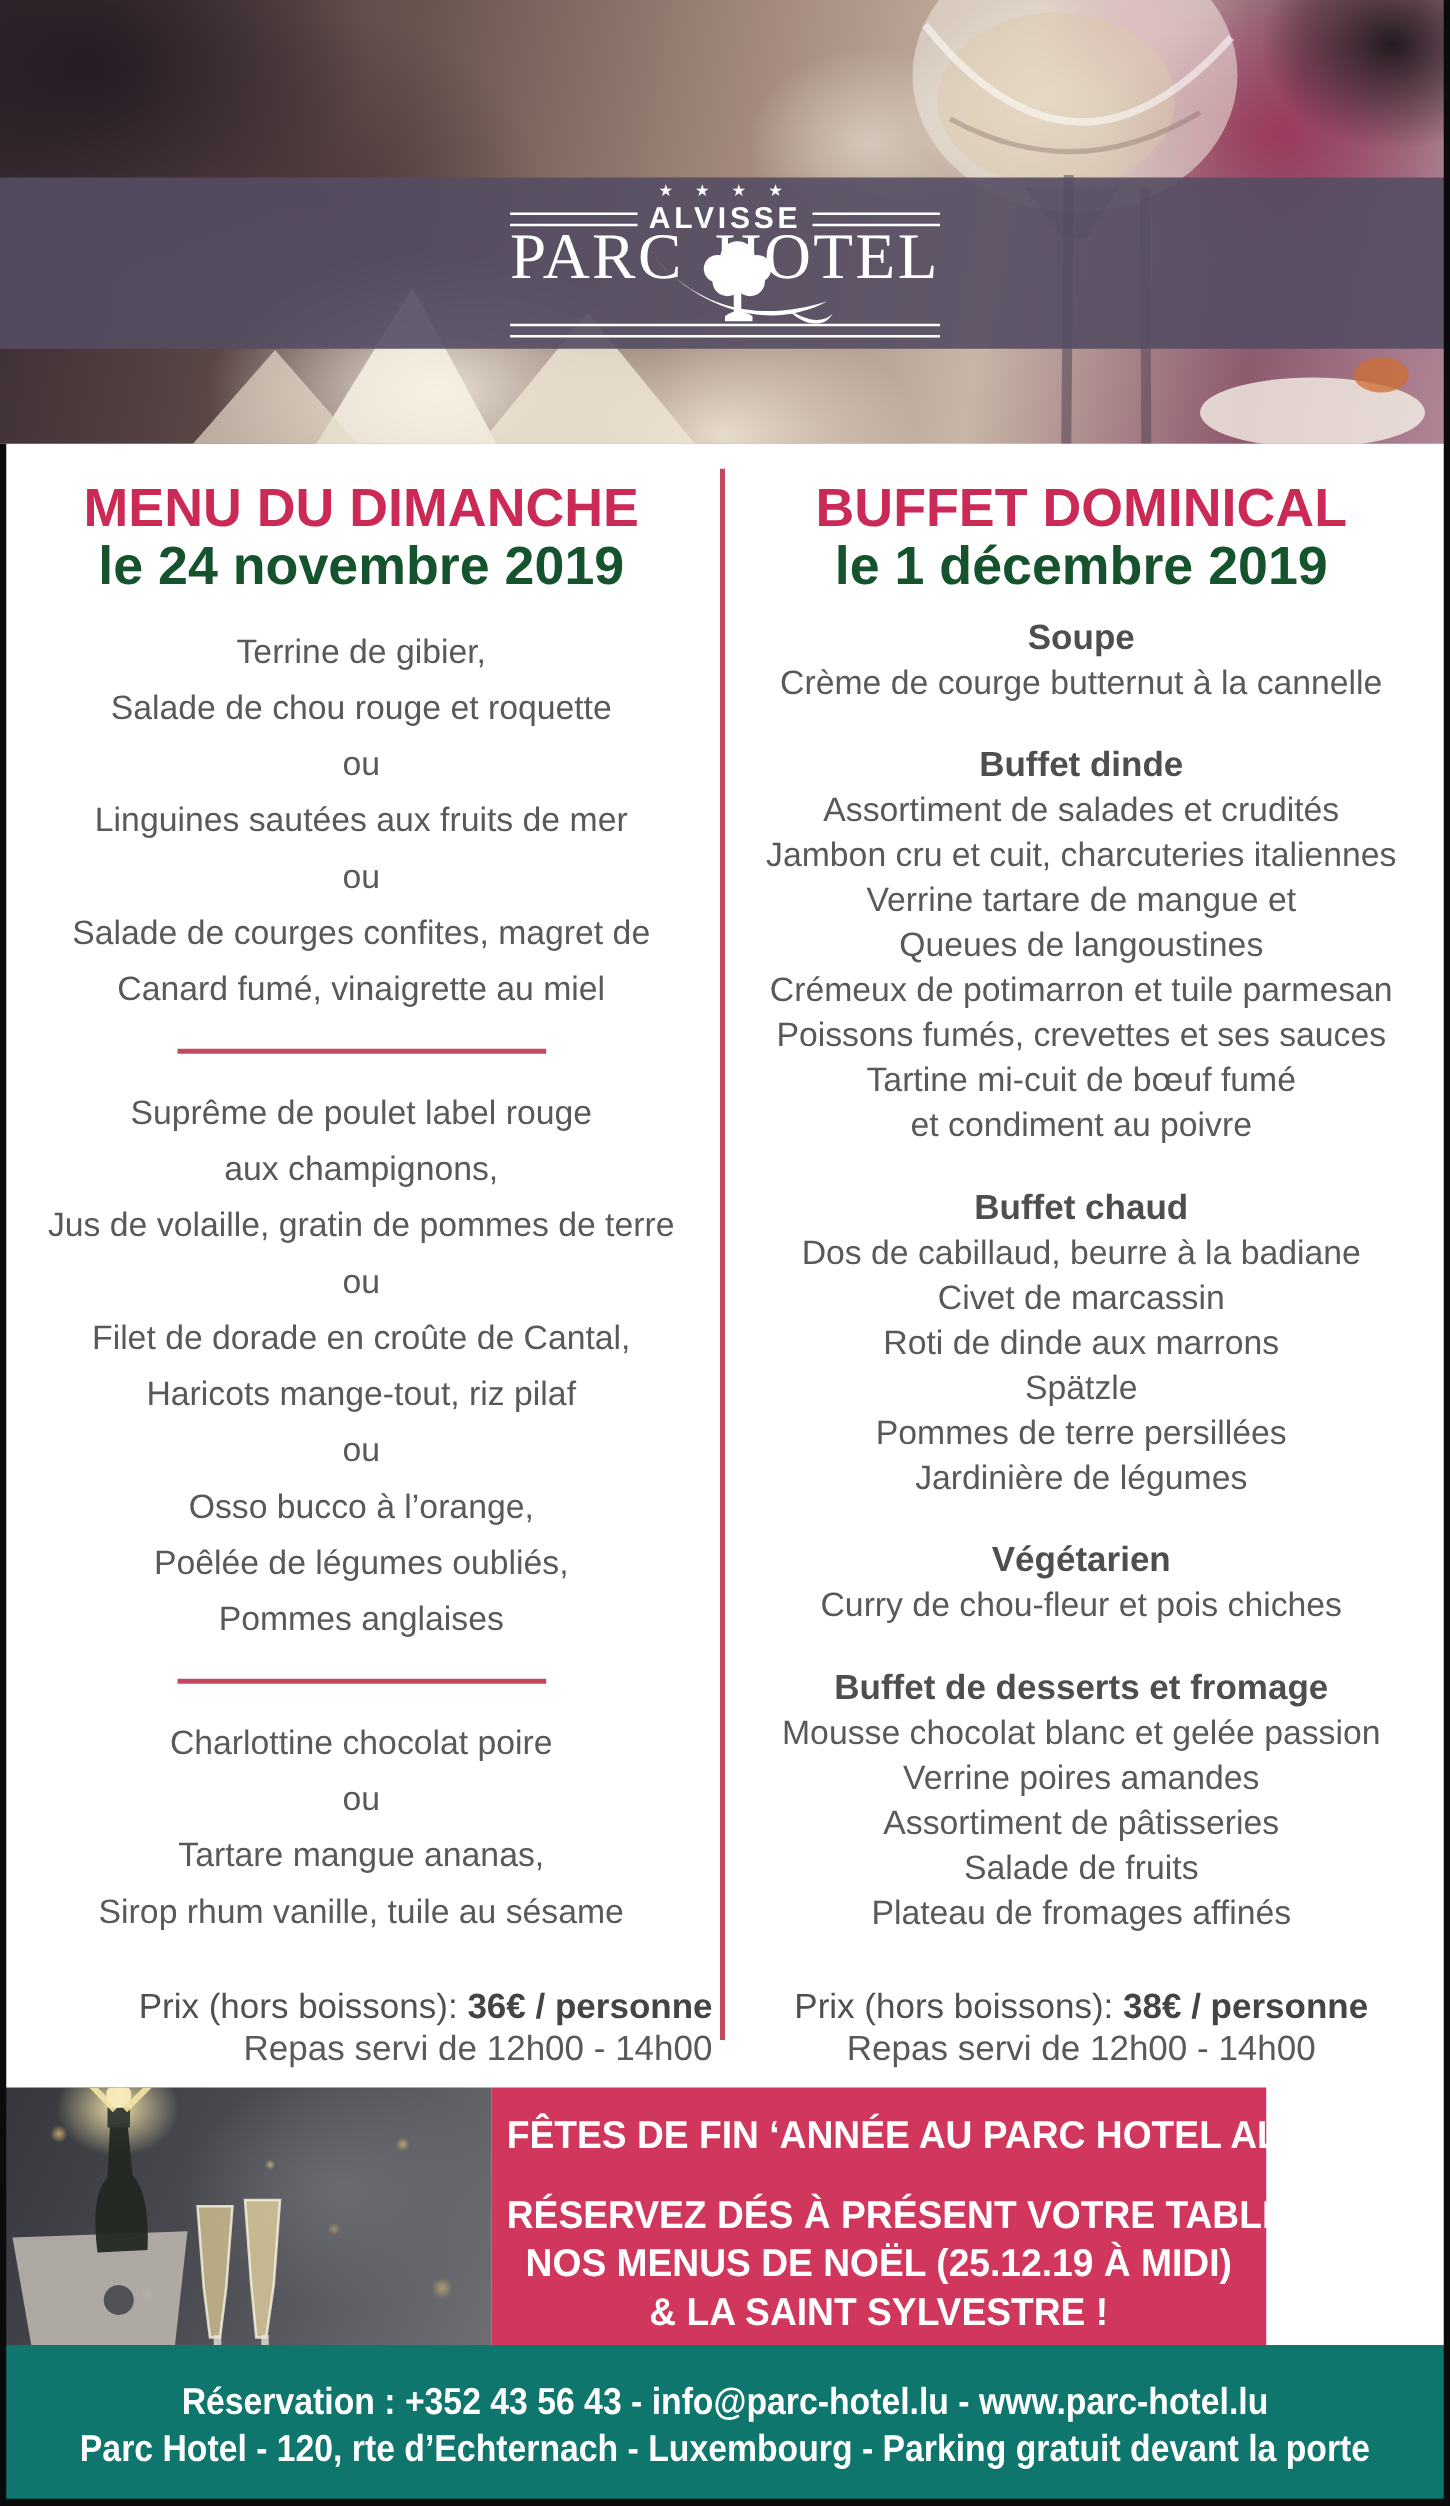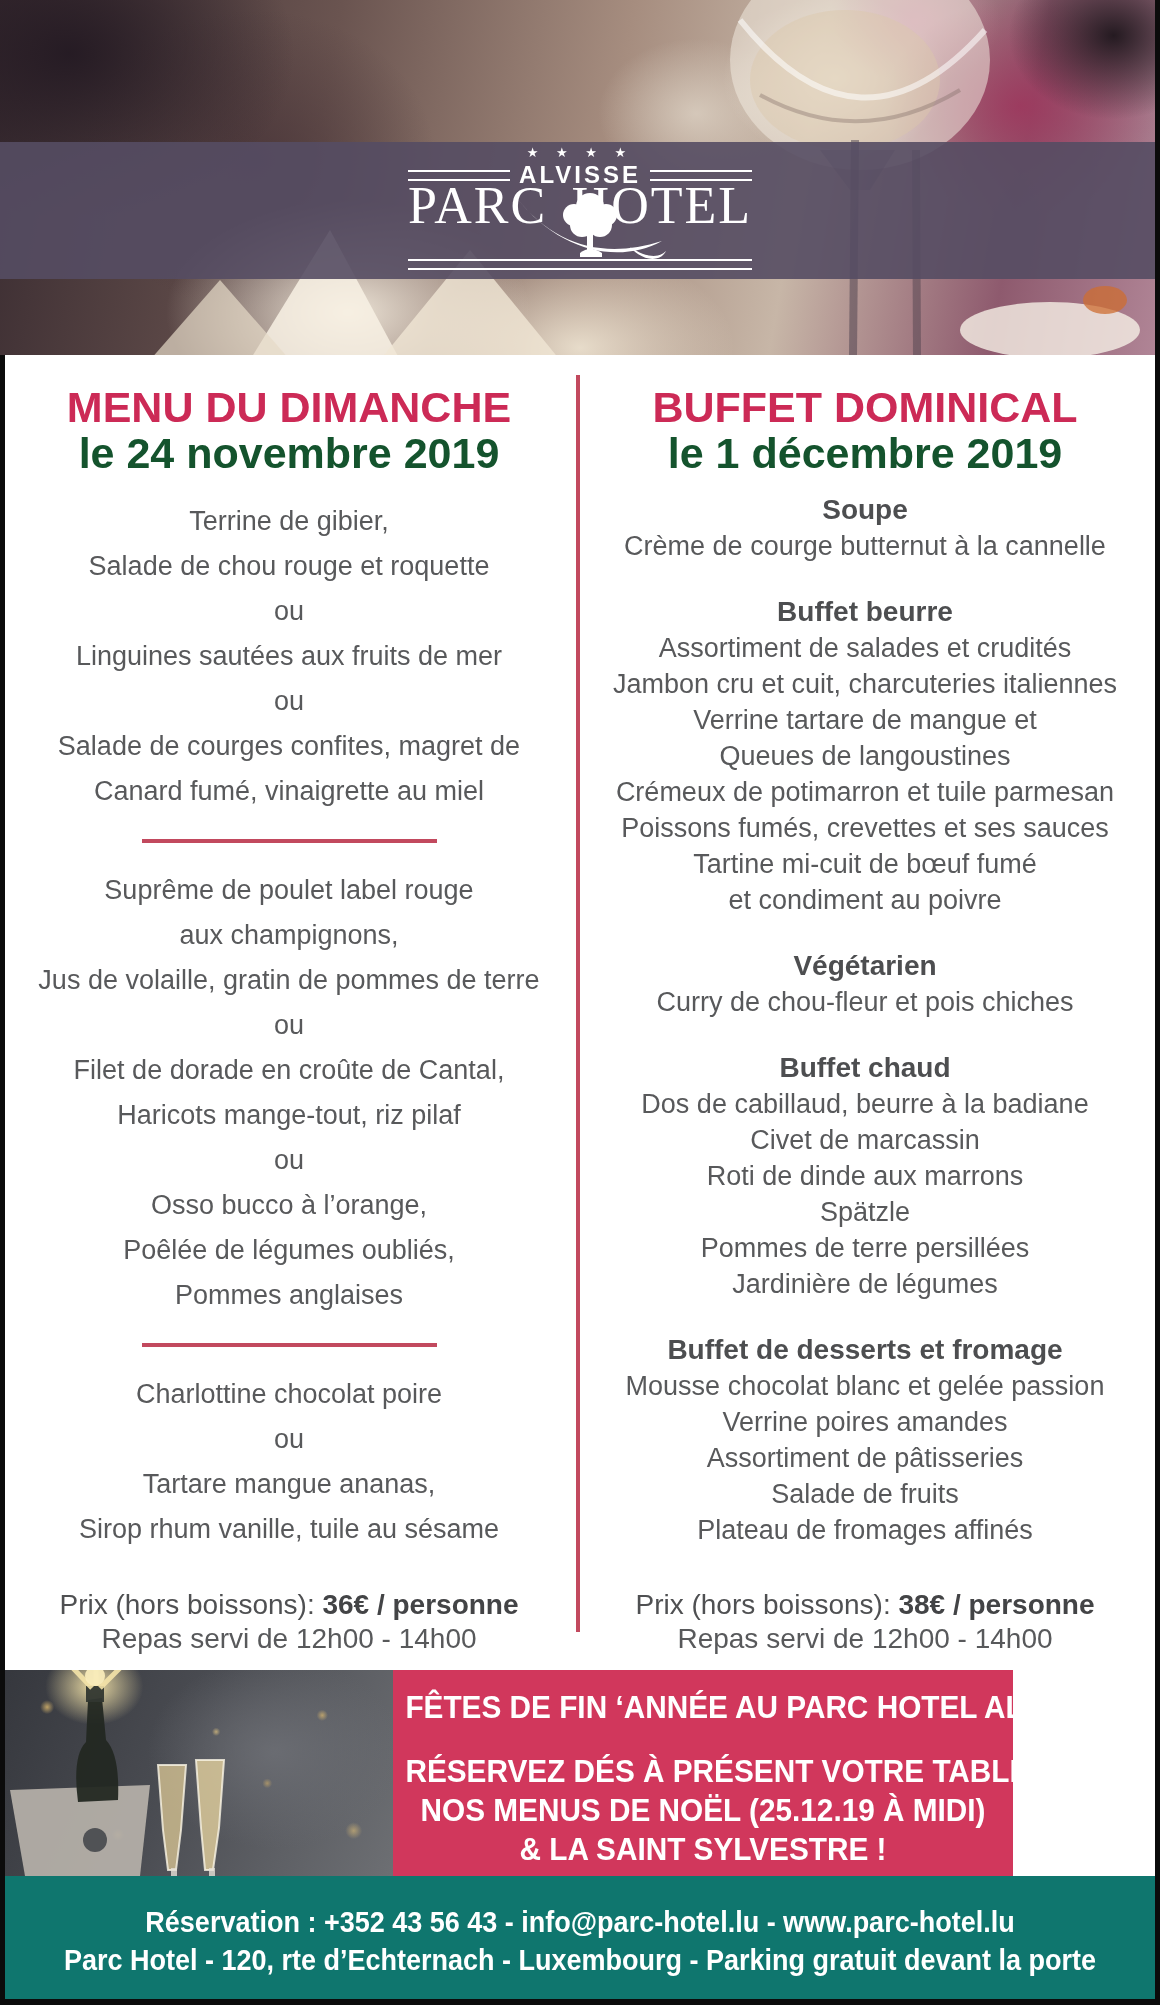--- a/index.html
+++ b/index.html
@@ -205,55 +205,55 @@
 
   <div class="col col-right">
     <p class="menu-title">BUFFET DOMINICAL</p>
     <p class="menu-date">le 1 décembre 2019</p>
     <div class="sections-right">
         <div class="section">
           <p class="subhead">Soupe</p>
           <p class="item">Crème de courge butternut à la cannelle</p>
         </div>
         <div class="section">
-          <p class="subhead">Buffet beurre</p>
+          <p class="subhead">Buffet dinde</p>
           <p class="item">Assortiment de salades et crudités</p>
           <p class="item">Jambon cru et cuit, charcuteries italiennes</p>
           <p class="item">Verrine tartare de mangue et</p>
           <p class="item">Queues de langoustines</p>
           <p class="item">Crémeux de potimarron et tuile parmesan</p>
           <p class="item">Poissons fumés, crevettes et ses sauces</p>
           <p class="item">Tartine mi-cuit de bœuf fumé</p>
           <p class="item">et condiment au poivre</p>
         </div>
         <div class="section">
-          <p class="subhead">Végétarien</p>
-          <p class="item">Curry de chou-fleur et pois chiches</p>
-        </div>
-        <div class="section">
           <p class="subhead">Buffet chaud</p>
           <p class="item">Dos de cabillaud, beurre à la badiane</p>
           <p class="item">Civet de marcassin</p>
           <p class="item">Roti de dinde aux marrons</p>
           <p class="item">Spätzle</p>
           <p class="item">Pommes de terre persillées</p>
           <p class="item">Jardinière de légumes</p>
         </div>
         <div class="section">
+          <p class="subhead">Végétarien</p>
+          <p class="item">Curry de chou-fleur et pois chiches</p>
+        </div>
+        <div class="section">
           <p class="subhead">Buffet de desserts et fromage</p>
           <p class="item">Mousse chocolat blanc et gelée passion</p>
           <p class="item">Verrine poires amandes</p>
           <p class="item">Assortiment de pâtisseries</p>
           <p class="item">Salade de fruits</p>
           <p class="item">Plateau de fromages affinés</p>
         </div>
       </div>
   </div>
 
-  <div class="price-block col-left" style="left:8px;width:562px;">
+  <div class="price-block col-left" style="left:8px;width:562px;text-align:right;">
     <p class="price-line"><span>Prix (hors boissons): </span><b>36€ / personne</b></p>
     <p class="service-line">Repas servi de 12h00 - 14h00</p>
   </div>
   <div class="price-block col-right" style="left:582px;width:566px;">
     <p class="price-line"><span>Prix (hors boissons): </span><b>38€ / personne</b></p>
     <p class="service-line">Repas servi de 12h00 - 14h00</p>
   </div>
 
   <div class="bottom-band">
     <div class="champagne">

